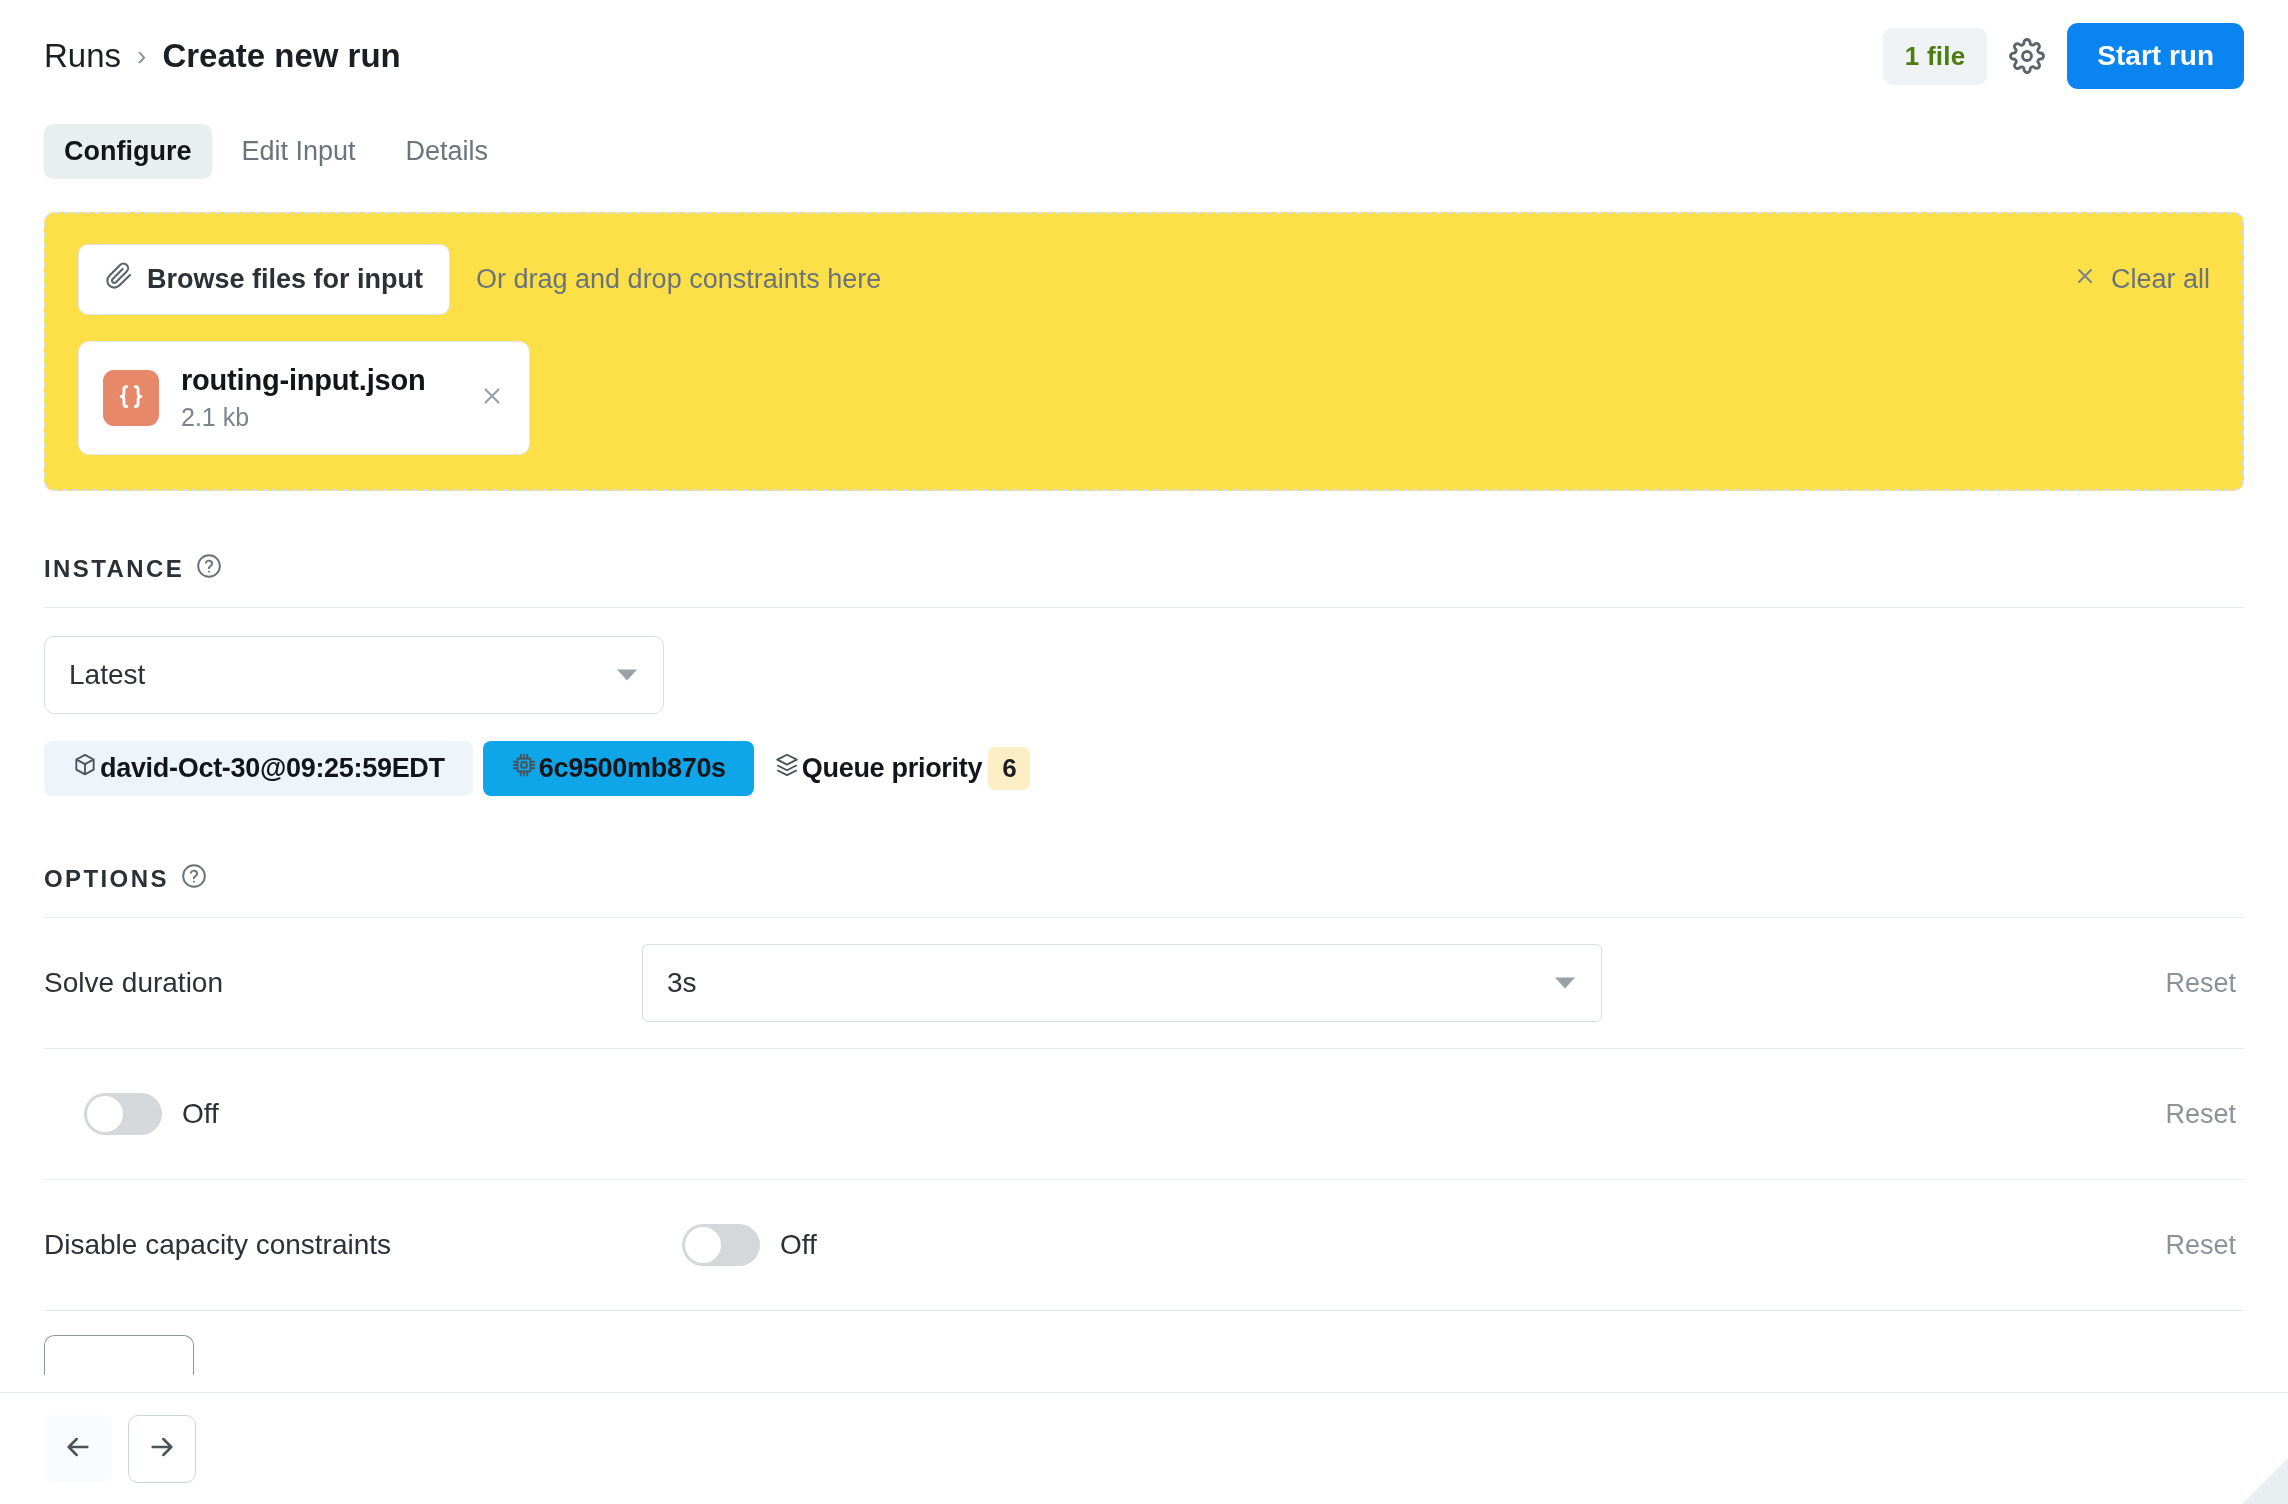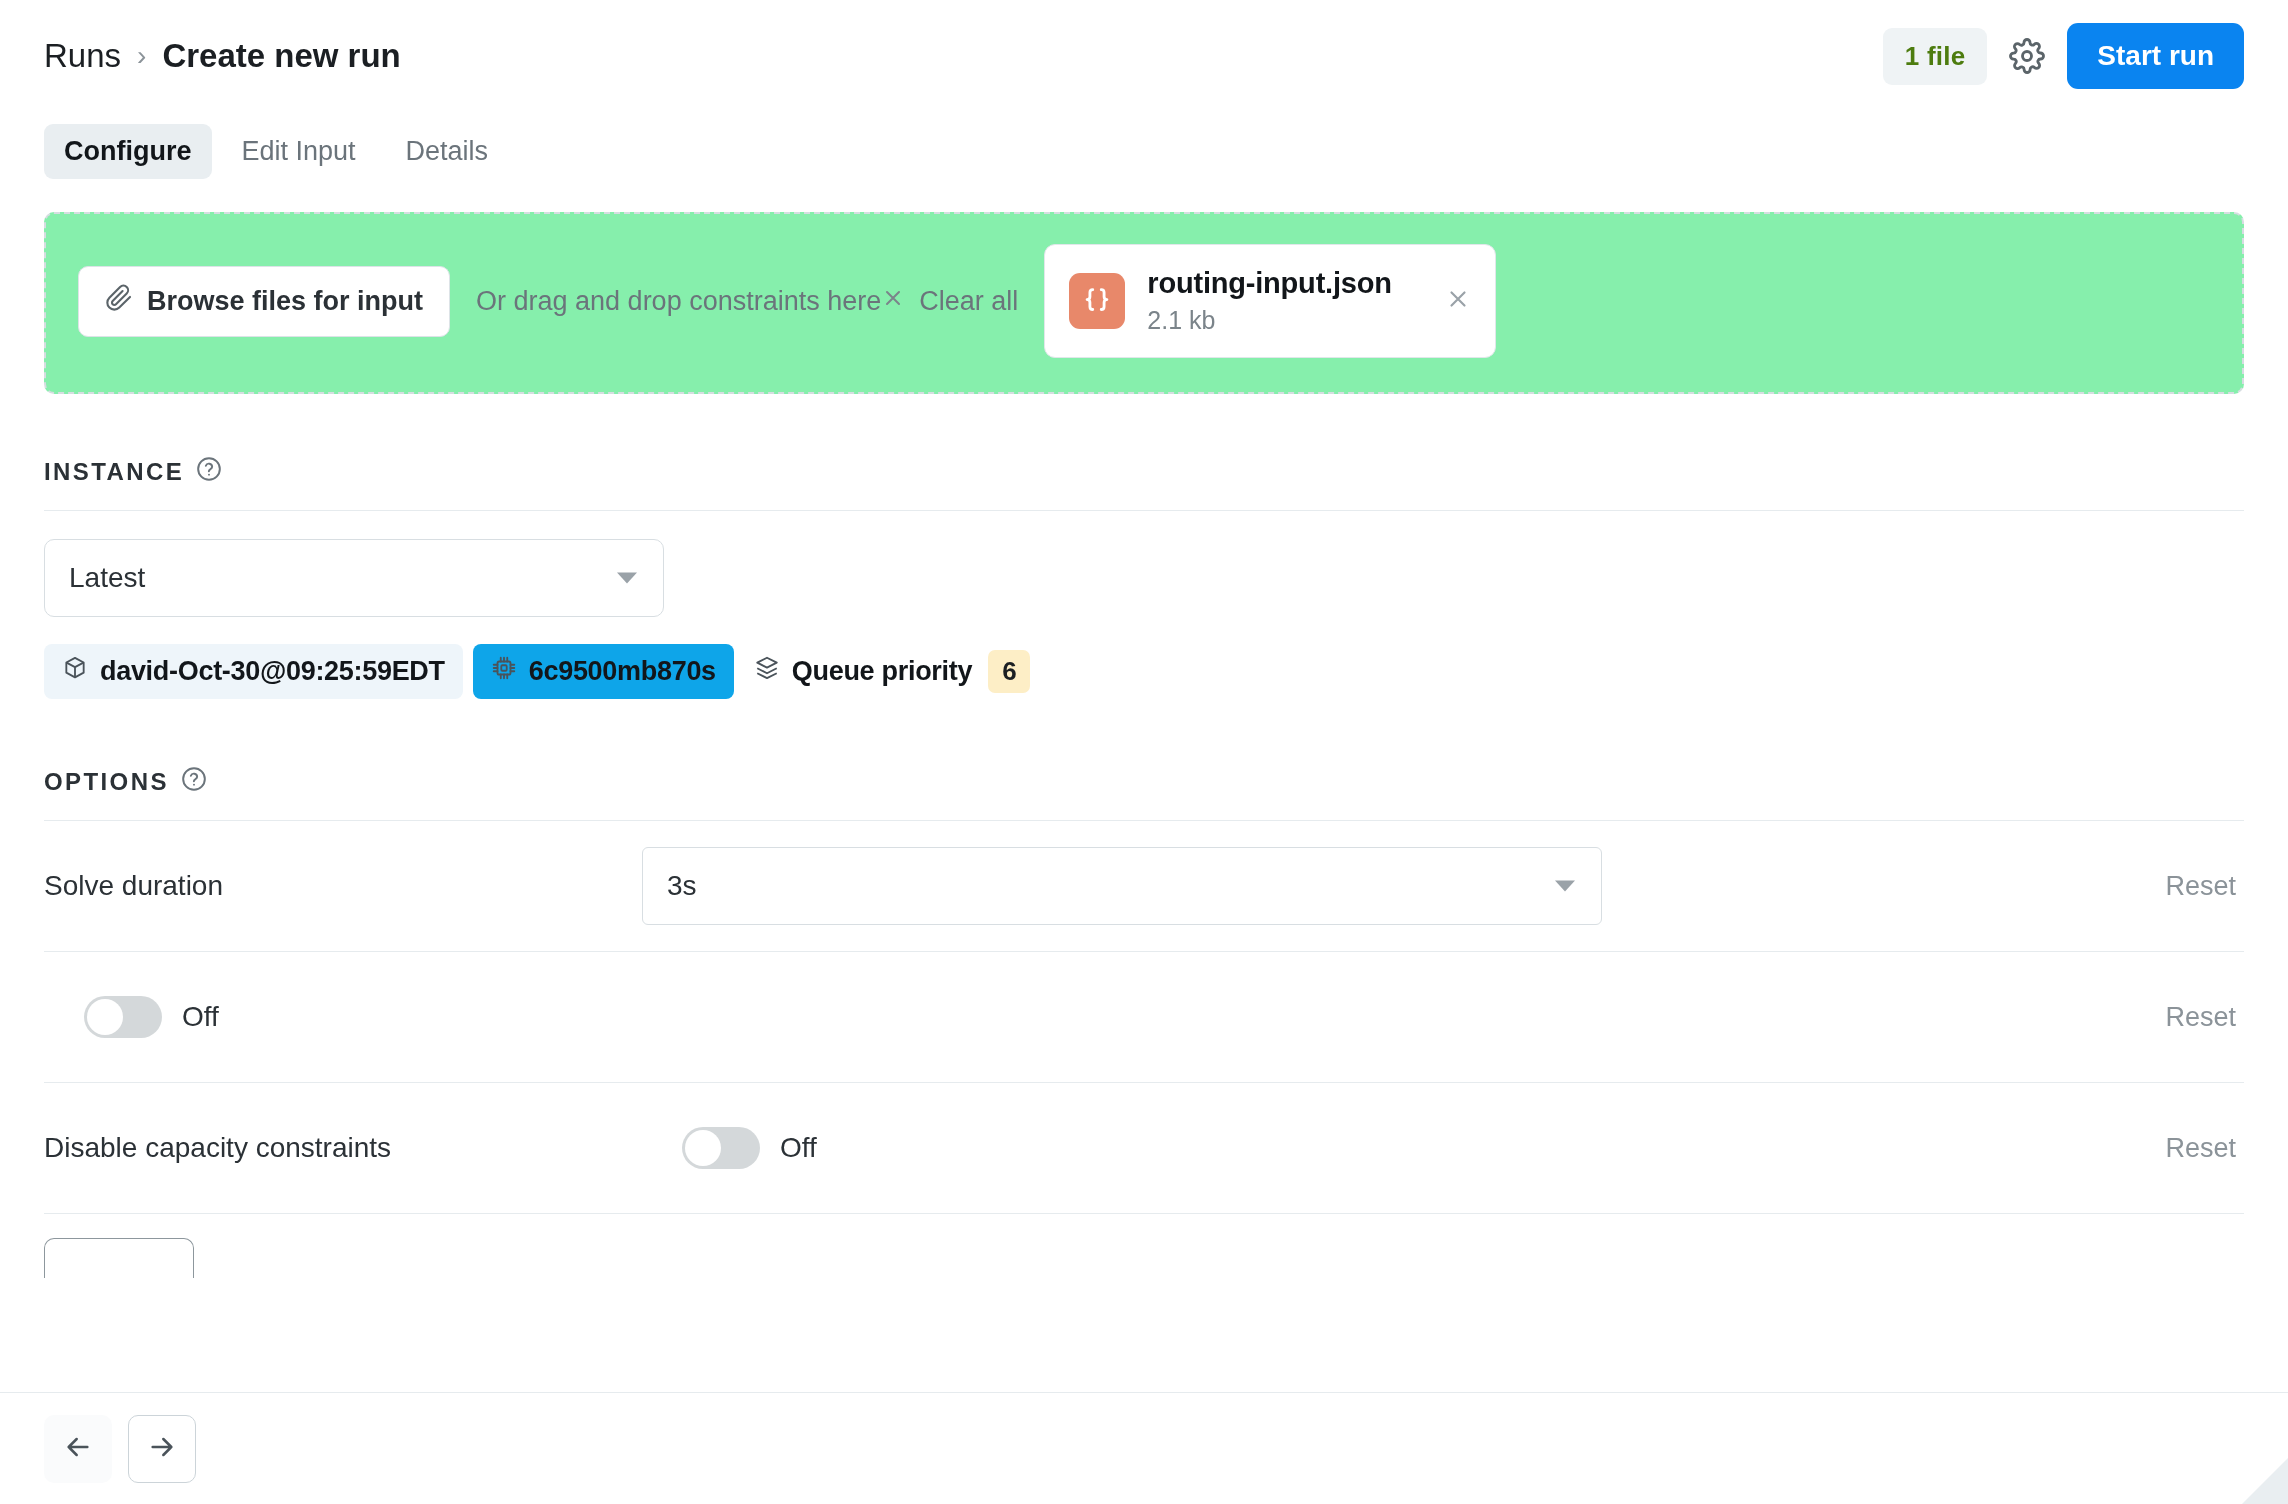--- a/index.html
+++ b/index.html
@@ -37,23 +37,23 @@
 
   
   .tabs { display: flex; align-items: center; gap: 10px; padding: 0 44px; height: 78px; }
   .tab { font-size: 27px; padding: 12px 20px; border-radius: 9px; color: #6b747b; }
   .tab.active { background: #e9eef1; color: #12161a; font-weight: 700; }
 
   
   .content { padding: 22px 44px 0 44px; }
 
   .dropzone {
-    border: 2px dashed #d6dde1; border-radius: 10px; background: #86efac;
+    border: 2px dashed #d6dde1; border-radius: 10px; background: #fde047;
     padding: 30px 32px 34px 32px;
-    display: flex; flex-direction: row; gap: 26px;
+    display: flex; flex-direction: column; gap: 26px;
   }
   .dz-top { display: flex; align-items: center; }
   .browse-btn {
     display: flex; align-items: center; gap: 14px;
     background: #ffffff; border: 1px solid #dde3e7; border-radius: 10px;
     padding: 17px 26px; font-size: 27px; font-weight: 700; color: #2b3136;
   }
   .dz-hint { margin-left: 26px; font-size: 27px; color: #6b747b; }
   .clear-all {
     margin-left: auto; display: flex; align-items: center; gap: 14px;
@@ -86,22 +86,22 @@
     font-size: 28px; color: #2b3136;
   }
   .caret {
     position: absolute; right: 26px; top: 50%; transform: translateY(-50%);
     width: 0; height: 0; border-left: 10px solid transparent;
     border-right: 10px solid transparent; border-top: 11px solid #9aa2a8;
   }
 
   .chips { display: flex; align-items: center; gap: 10px; }
   .chip {
-    display: flex; align-items: center; gap: 12px;
-    padding: 11px 18px; border-radius: 8px; font-size: 27px;
+    display: flex; align-items: center; gap: 2px;
+    padding: 11px 28px; border-radius: 8px; font-size: 27px;
     font-weight: 700; color: #12161a; letter-spacing: -.3px; justify-content: center;
   }
   .chip-blue { background: #eef5fa; }
   .chip-gray { background: #0ea5e9; }
   .chip-plain { background: transparent; padding-left: 10px; }
   .chip-num {
     background: #fdeec6; color: #1b1f23; font-weight: 700;
     padding: 6px 14px; border-radius: 7px; font-size: 26px; margin-left: 4px;
   }
 

